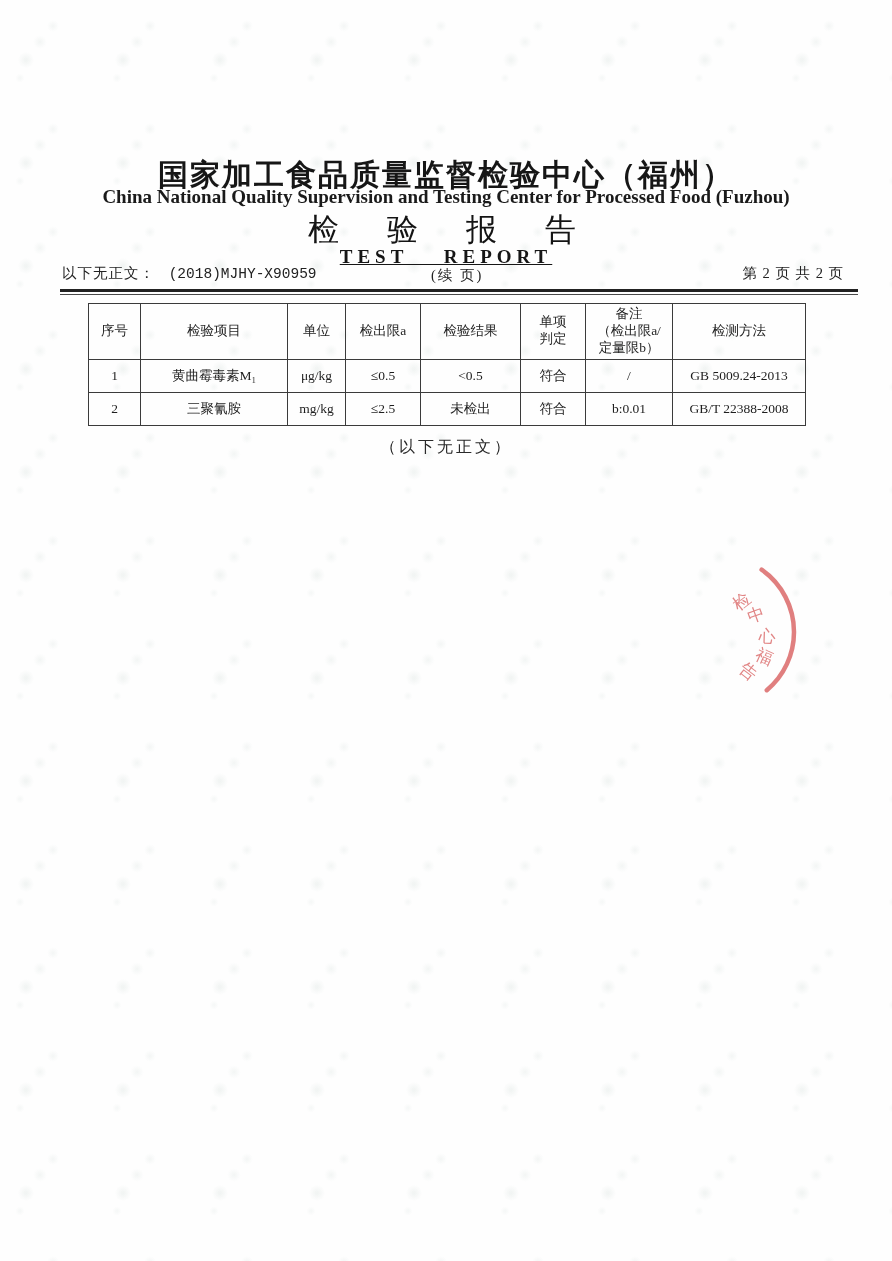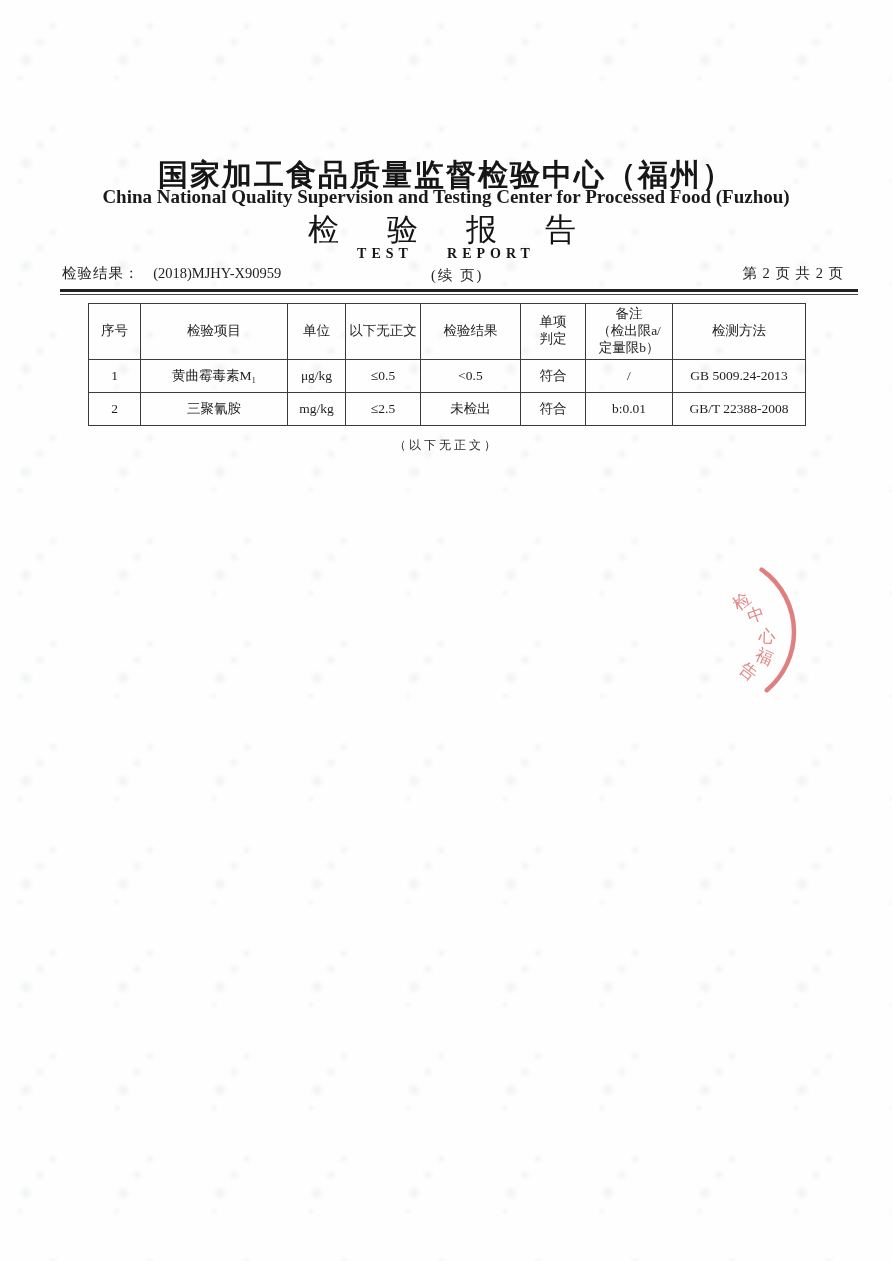--- a/index.html
+++ b/index.html
@@ -41,30 +41,31 @@
   .title-zh {
     top: 209px;
     font-size: 31px;
     font-weight: normal;
     letter-spacing: 48px;
     padding-left: 40px; 
     color: #141414;
   }
   .title-en {
     top: 246px;
-    font-size: 14px;
+    font-size: 19px;
     font-weight: bold;
     letter-spacing: 5px;
     word-spacing: 26px;
     color: #161616;
+    text-decoration: underline;
   }
   .meta-row { top: 264px; left: 0; width: 100%; height: 22px; font-size: 14.5px; color: #222; }
   .report-no { position: absolute; left: 62px; top: 0; }
   .report-no .lbl { letter-spacing: 1px; }
-  .report-no .val { margin-left: 10px; font-family: Liberation Serif, serif; margin-top: 12px; }
+  .report-no .val { margin-left: 10px; font-family: Liberation Mono, monospace; margin-top: 12px; }
   .cont-note { position: absolute; left: 395px; top: 2px; letter-spacing: 2px; margin-left: 36px; }
   .page-ind { position: absolute; right: 48px; top: 0; letter-spacing: 1px; }
 
   .head-rule {
     top: 289px; left: 60px; width: 798px; height: 6px;
     border-top: 3px solid #222;
     border-bottom: 1px solid #4a4a4a;
   }
 
   table.results {
@@ -84,41 +85,41 @@
     font-weight: normal;
     overflow: hidden;
   }
   table.results th { height: 55px; white-space: pre-line; line-height: 1.25; }
   table.results td { height: 33px; }
   td.item-cell { text-align: left; padding-left: 12px; }
 
   .below-note {
     top: 437px; left: 88px; width: 717px;
     text-align: center;
-    font-size: 12px;
+    font-size: 16px;
     letter-spacing: 3px;
     color: #2a2a2a;
   }
 
   .seal { top: 552px; left: 700px; width: 112px; height: 162px; }
   .seal svg { display: block; }
 </style>
 </head>
 <body>
 
 <div class="page">
 
   <div class="abs center-line org-zh">国家加工食品质量监督检验中心（福州）</div>
   <div class="abs center-line org-en">China National Quality Supervision and Testing Center for Processed Food (Fuzhou)</div>
   <div class="abs center-line title-zh">检验报告</div>
   <div class="abs center-line title-en">TEST REPORT</div>
 
   <div class="abs meta-row">
     <span class="report-no">
-      <span class="lbl">检验结果：</span>
+      <span class="lbl">以下无正文：</span>
       <span class="val">(2018)MJHY-X90959</span>
     </span>
     <span class="cont-note">(续 页)</span>
     <span class="page-ind">第 2 页  共 2 页</span>
   </div>
 
   <div class="abs head-rule"></div>
 
   <table class="results">
     <colgroup>
@@ -129,21 +130,21 @@
       <col style="width:100px">
         <col style="width:65px">
         <col style="width:87px">
         <col style="width:133px">
     </colgroup>
     <thead>
       <tr>
         <th>序号</th>
         <th>检验项目</th>
         <th>单位</th>
-        <th>以下无正文</th>
+        <th>检出限a</th>
         <th>检验结果</th>
         <th>单项
 判定</th>
         <th>备注
 （检出限a/
 定量限b）</th>
         <th>检测方法</th>
       </tr>
     </thead>
     <tbody>

